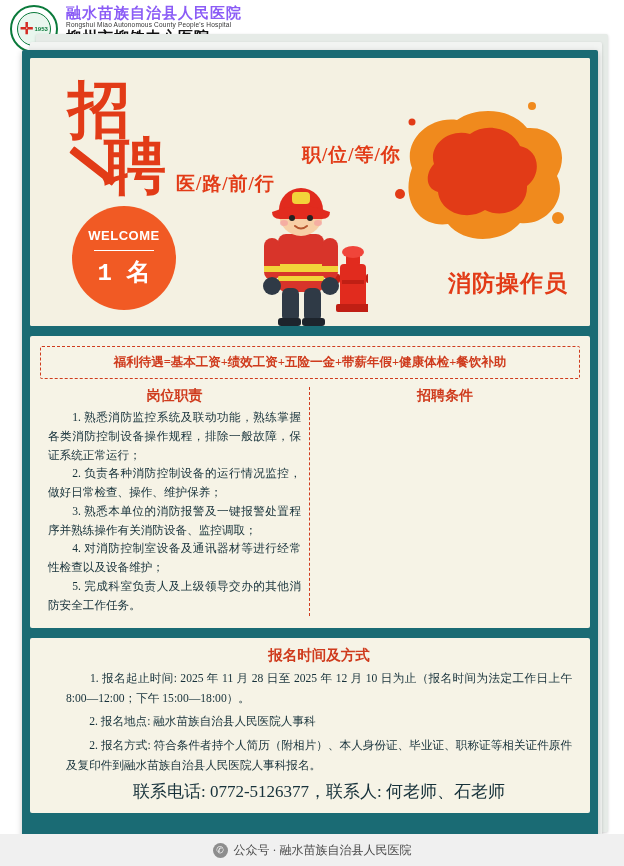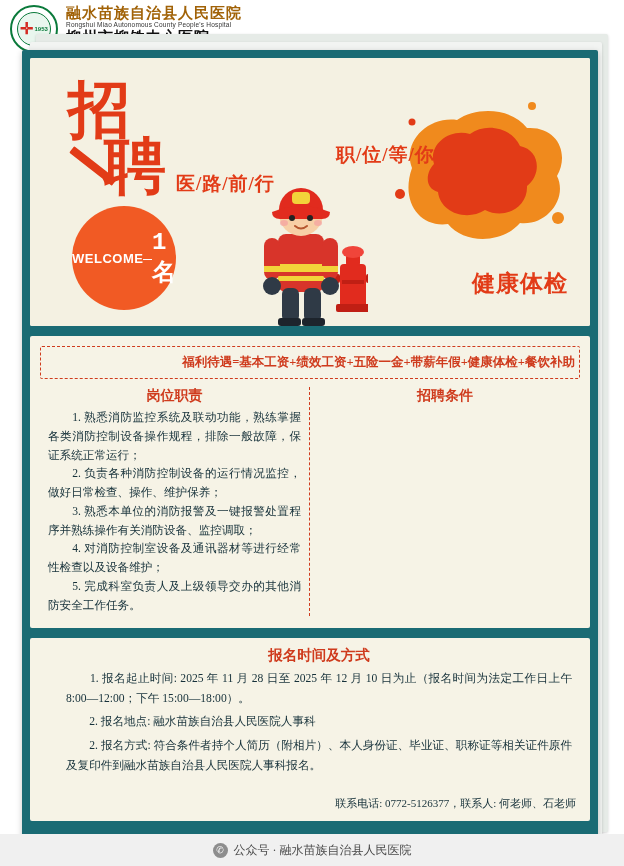--- a/index.html
+++ b/index.html
@@ -24,21 +24,21 @@
     flex:0 0 auto; position:relative;
   }
   .logo-inner {
     width:34px; height:34px; border-radius:50%;
     background:#e9f6ee; border:1px solid #0b7a3b;
     display:flex; align-items:center; justify-content:center;
     font-size:9px; color:#0b7a3b; font-weight:bold; line-height:1;
   }
   .logo-cross { color:#d42a22; font-size:16px; font-weight:bold; }
   .hosp-names { margin-left:8px; line-height:1.05; }
-  .hosp-cn1 { font-size:15px; font-weight:bold; color:#a16207; letter-spacing:1px;
+  .hosp-cn1 { font-size:15px; font-weight:bold; color:#8b5cf6; letter-spacing:1px;
               font-family:"Liberation Serif", serif; }
   .hosp-en1 { font-size:6.5px; color:#333; letter-spacing:0.2px; }
   .hosp-cn2 { font-size:15px; font-weight:bold; color:#111; letter-spacing:1px;
               font-family:"Liberation Serif", serif; margin-top:1px;}
   .hosp-en2 { font-size:6.5px; color:#333; letter-spacing:0.2px; }
 
   
   .paper-back2 {
     position:absolute; left:36px; top:34px; width:572px; height:798px;
     background:#e6ebe7; border-radius:2px;
@@ -79,28 +79,28 @@
   .slash-mark {
     position:absolute; left:36px; top:104px; width:54px; height:8px;
     background:#e23b17; transform:rotate(38deg); border-radius:1px;
   }
   .slogan1 {
     position:absolute; left:146px; top:84px;
     font-size:19px; font-weight:bold; color:#e23b17;
     font-family:"Liberation Serif", serif; letter-spacing:1px;margin-top:29px;
   }
   .slogan2 {
-    position:absolute; left:306px; top:84px;
+    position:absolute; left:272px; top:84px;
     font-size:19px; font-weight:bold; color:#e23b17;
     font-family:"Liberation Serif", serif; letter-spacing:1px;
   }
   .welcome-circle {
     position:absolute; left:42px; top:148px; width:104px; height:104px;
     border-radius:50%; background:#f15a24; color:#fff;
-    display:flex; align-items:center; justify-content:center;
+    display:flex; flex-direction:column; align-items:center; justify-content:center;
   }
   .welcome-text { font-size:13px; font-weight:bold; letter-spacing:0.5px; }
   .welcome-line { width:60px; height:1px; background:#fff; margin:7px 0 5px 0; }
   .welcome-count { font-size:24px; font-weight:bold; font-family:Liberation Mono, monospace; }
 
   
   .ff { position:absolute; left:218px; top:110px; width:120px; height:160px; }
   .job-title {
     position:absolute; right:22px; top:210px;
     font-size:23px; font-weight:bold; color:#e23b17;
@@ -108,21 +108,21 @@
   }
   .paint-splat { position:absolute; right:18px; top:40px; width:190px; height:150px; }
 
   
   .card {
     margin:10px 8px 0 8px; background:#f6f3e6; border-radius:2px;
     padding:10px 10px 12px 10px; position:relative;
   }
   .benefit-box {
     border:1px dashed #cf3b1d; border-radius:2px;
-    padding:7px 4px; text-align:right;
+    padding:7px 4px; text-align:center;
     color:#cf3b1d; font-size:12.5px; font-weight:bold;
     font-family:"Liberation Serif", serif;
   }
   .two-cols { display:flex; margin-top:8px; }
   .col { width:50%; padding:0 8px; }
   .col-left { border-right:1px dashed #cf3b1d; }
   .sec-title {
     text-align:center; color:#cf3b1d; font-size:14px; font-weight:bold;
     font-family:"Liberation Serif", serif; margin-bottom:4px;
   }
@@ -136,21 +136,21 @@
     margin:10px 8px 0 8px; background:#f6f3e6; border-radius:2px;
     padding:8px 14px 10px 32px;
   }
   .apply-title {
     text-align:center; color:#cf3b1d; font-size:14.5px; font-weight:bold;
     font-family:"Liberation Serif", serif; margin-bottom:4px;
   }
   .apply-text { font-size:11.6px; line-height:1.72; color:#16313a;
                 font-family:"Liberation Serif", serif; text-align:justify; }
   .apply-text p { margin:4px; }
-  .contact { text-align:right; margin-top:20px; font-size:11px;
+  .contact { text-align:center; margin-top:4px; font-size:17px;
              font-family:"Liberation Serif", serif; color:#16313a; }
 
   
   .footer {
     position:absolute; left:0; bottom:0; width:624px; height:32px;
     background:#f0f0f0; display:flex; align-items:center; justify-content:center;
     gap:6px;
   }
   .wechat-badge {
     width:15px; height:15px; border-radius:50%; background:#8d8d8d;
@@ -239,21 +239,21 @@
       <path d="M31,42 a22,22 0 0 1 44,0 z" fill="#e12b1e"></path>
       <path d="M24,44 q29,-12 58,0 q0,7 -8,7 l-42,0 q-8,0 -8,-7 z" fill="#e12b1e"></path>
       <rect x="44" y="24" width="18" height="12" rx="4" fill="#f2d33a"></rect>
       <circle cx="44" cy="50" r="3" fill="#222"></circle>
       <circle cx="62" cy="50" r="3" fill="#222"></circle>
       <path d="M47,58 q6,5 12,0" stroke="#b5562f" stroke-width="2" fill="none" stroke-linecap="round"></path>
       <ellipse cx="36" cy="55" rx="4" ry="3" fill="#f4a3a0" opacity="0.75"></ellipse>
       <ellipse cx="70" cy="55" rx="4" ry="3" fill="#f4a3a0" opacity="0.75"></ellipse>
     </svg>
 
-    <div class="job-title">健康体检</div>
+    <div class="job-title">消防操作员</div>
   </div>
 
   <div class="card">
     <div class="benefit-box">福利待遇=基本工资+绩效工资+五险一金+带薪年假+健康体检+餐饮补助</div>
     <div class="two-cols">
       <div class="col col-left">
         <div class="sec-title">岗位职责</div>
         <div class="body-text" style="white-space:pre-line">　　1. 熟悉消防监控系统及联动功能，熟练掌握各类消防控制设备操作规程，排除一般故障，保证系统正常运行；
 　　2. 负责各种消防控制设备的运行情况监控，做好日常检查、操作、维护保养；
 　　3. 熟悉本单位的消防报警及一键报警处置程序并熟练操作有关消防设备、监控调取；

